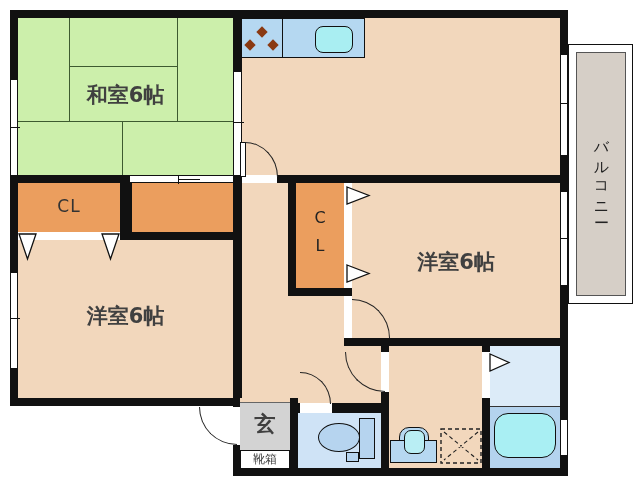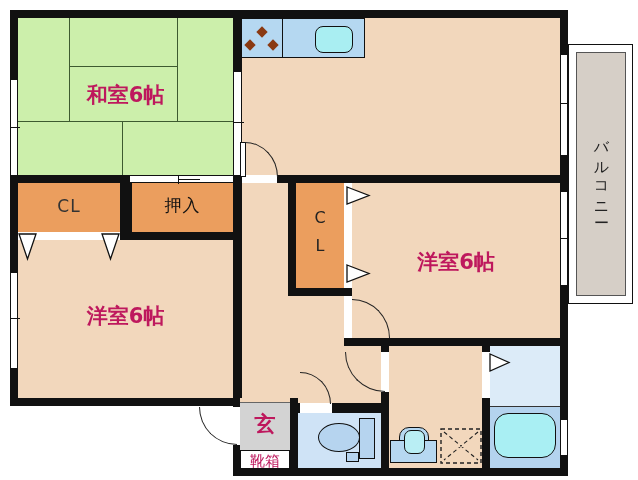--- a/index.html
+++ b/index.html
@@ -1,21 +1,21 @@
 <!DOCTYPE html>
 <html><head>
 <meta charset="utf-8">
 <style>
   html,body{margin:0;padding:0;background:#fff;}
   .plan{position:relative;width:638px;height:480px;background:#ffffff;overflow:hidden;
         font-family:"DejaVu Sans",sans-serif;}
   .abs{position:absolute;box-sizing:border-box;}
   .wseg{position:absolute;background:#111;box-sizing:border-box;}
   .fill{position:absolute;box-sizing:border-box;}
-  .lbl{position:absolute;color:#be185d;text-align:center;box-sizing:border-box;
+  .lbl{position:absolute;color:#404040;text-align:center;box-sizing:border-box;
        font-weight:bold;font-size:20px;line-height:1.1;white-space:nowrap;}
   .lbl-sm{font-weight:normal;font-size:17px;letter-spacing:1px;color:#222;}
   .vtext{display:flex;align-items:center;justify-content:center;
          writing-mode:vertical-rl;}
   .winv{position:absolute;background:#fff;border-left:1px solid #111;border-right:1px solid #111;box-sizing:border-box;}
   .winh{position:absolute;background:#fff;border-top:1px solid #111;border-bottom:1px solid #111;box-sizing:border-box;}
   .gap{position:absolute;background:#fff;box-sizing:border-box;}
   .tick{position:absolute;background:#111;}
   .arc{position:absolute;box-sizing:border-box;border:0 solid #222;border-color:#222;border-style:solid;background:transparent;}
   .arc-tr{border-top-width:1.3px;border-right-width:1.3px;border-top-right-radius:100% 100%;}
@@ -173,20 +173,19 @@
 
   <div class="fill" style="left:568px;top:44px;width:65px;height:260px;background:#fff;border:1px solid #111;"></div>
   <div class="fill vtext" style="left:576px;top:52px;width:50px;height:244px;background:#d6cfc7;border:1px solid #555;">
     <span class="lbl-sm" style="font-size:15px;letter-spacing:4px;color:#222;">バルコニー</span>
   </div>
 
   <div class="lbl" style="left:18px;top:84px;width:215px;font-size:21px;">和室6帖</div>
   <div class="lbl" style="left:352px;top:251px;width:208px;font-size:21px;">洋室6帖</div>
   <div class="lbl" style="left:18px;top:305px;width:215px;font-size:21px;">洋室6帖</div>
   <div class="lbl lbl-sm" style="left:18px;top:197px;width:102px;color:#333;">CL</div>
-  <div class="lbl lbl-sm" style="left:132px;top:196px;width:101px;color:#111;">押入</div>
   <div class="fill vtext" style="left:296px;top:183px;width:48px;height:105px;">
     <span class="lbl-sm" style="font-size:16px;letter-spacing:9px;text-orientation:upright;color:#222;">CL</span>
   </div>
   <div class="lbl" style="left:240px;top:413px;width:50px;font-size:21px;">玄</div>
-  <div class="lbl" style="left:240px;top:453px;width:50px;font-size:15px;font-weight:normal;">靴箱</div>
+  <div class="lbl" style="left:240px;top:453px;width:50px;font-size:12px;font-weight:normal;">靴箱</div>
 
 </div>
 
 </body></html>

